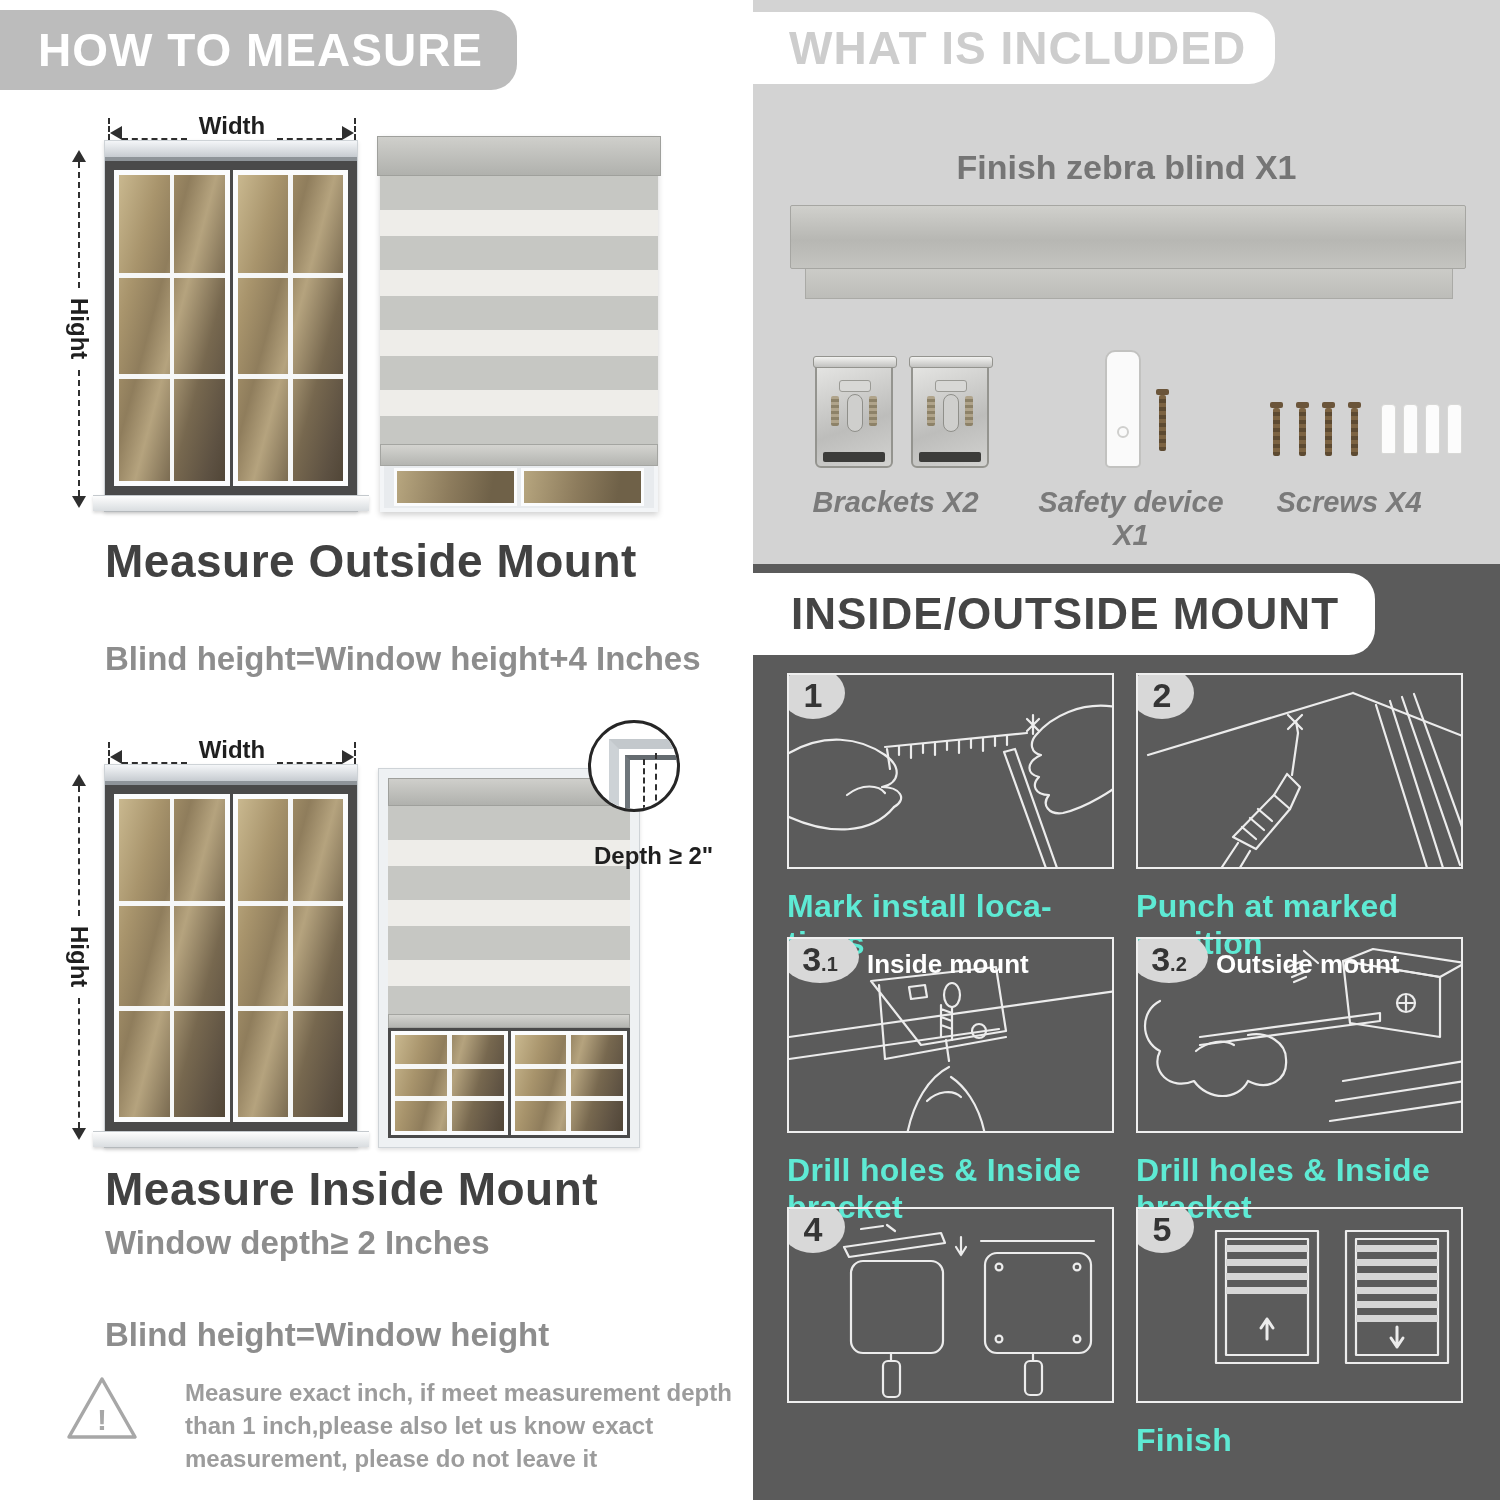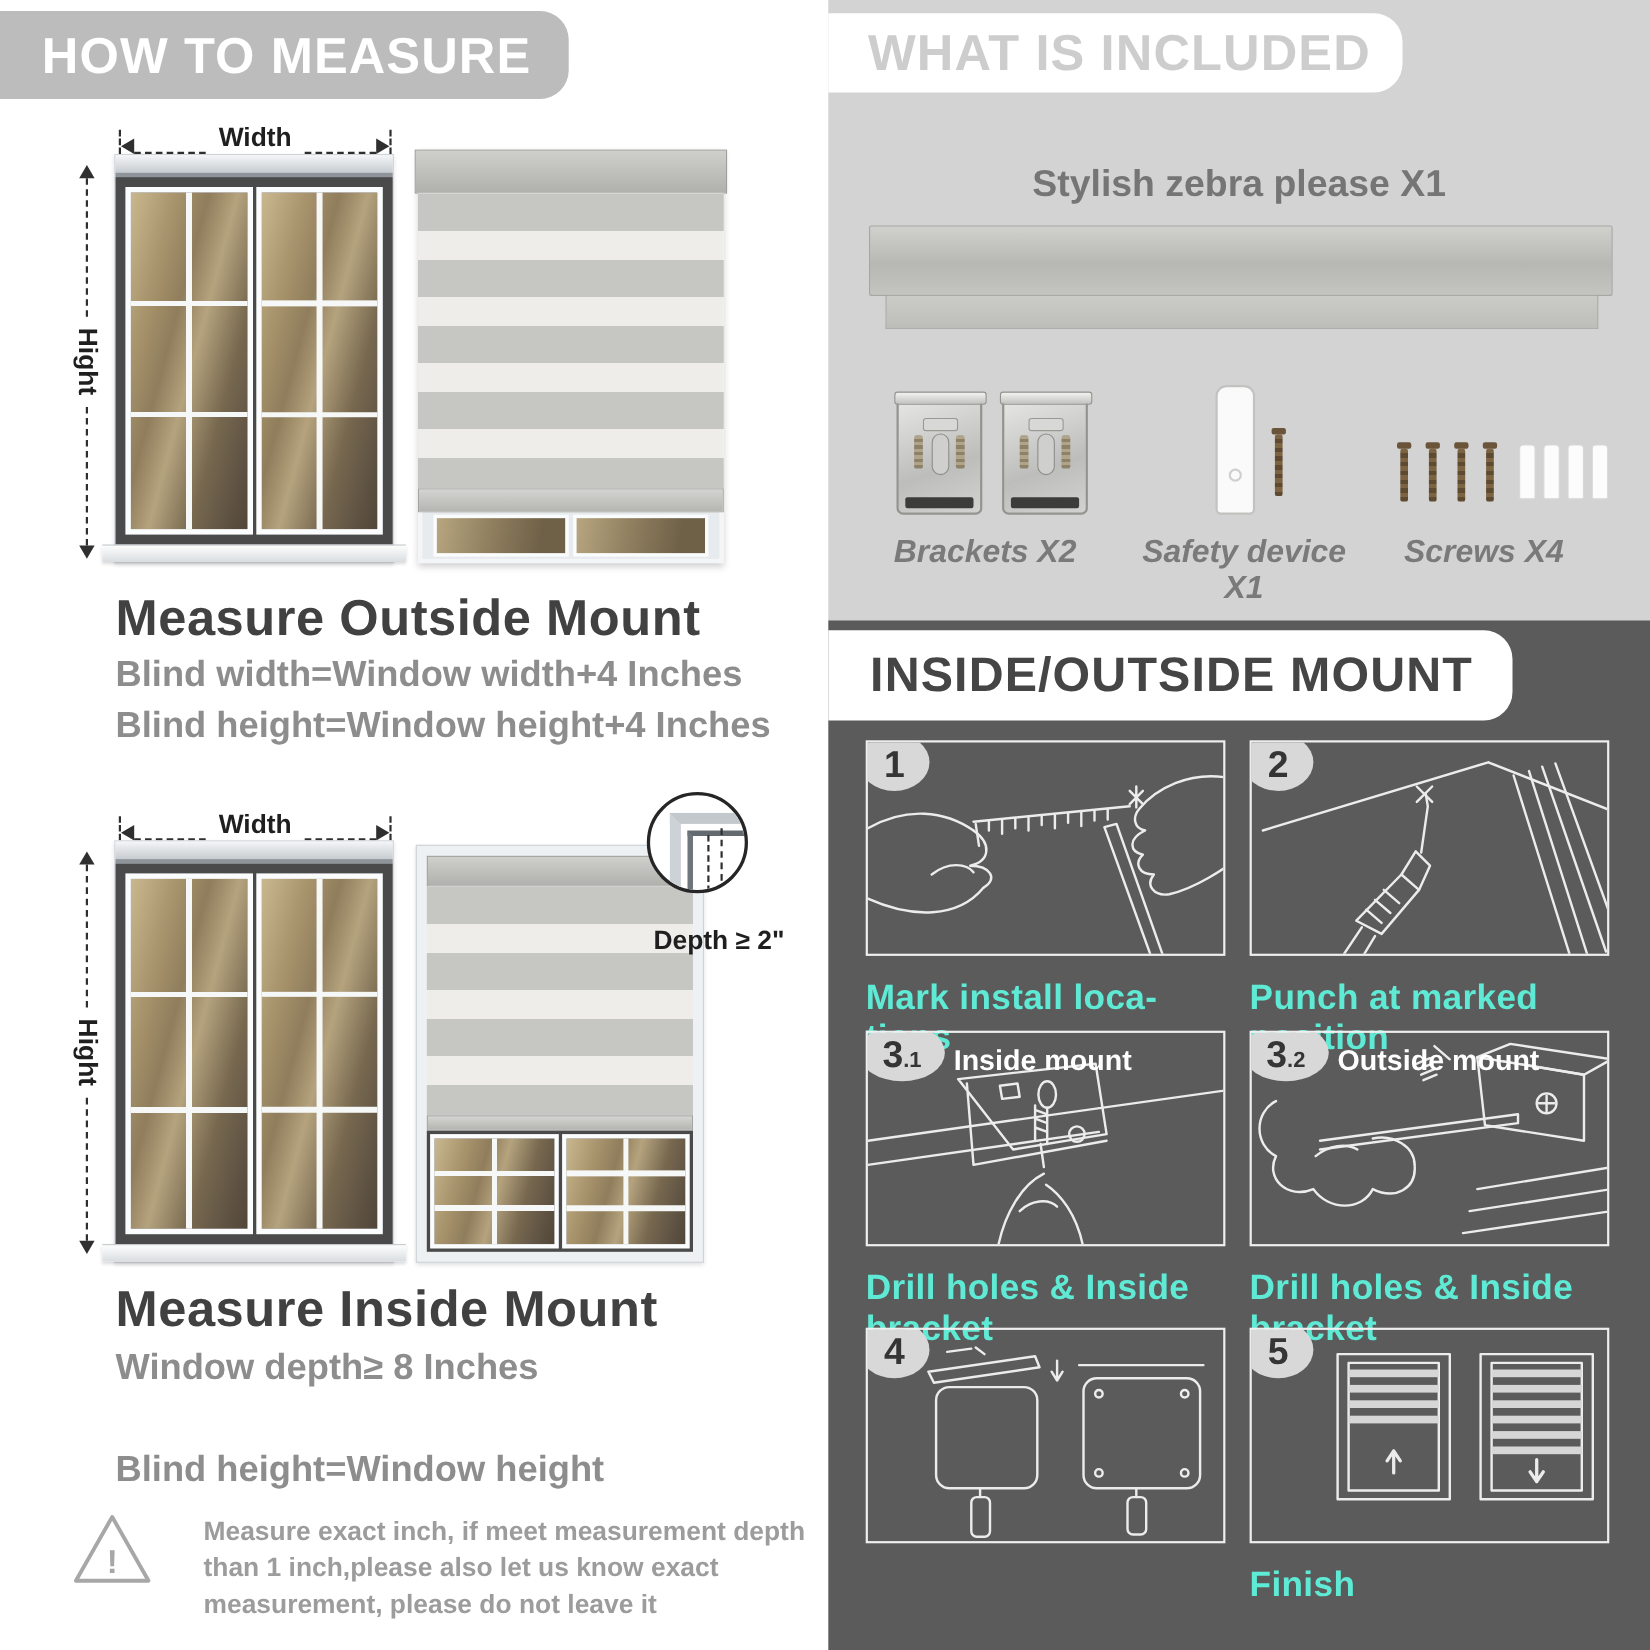--- a/index.html
+++ b/index.html
@@ -148,21 +148,20 @@
     <div class="rail-top" style="height:40px; margin:0 -3px;"></div>
     <div class="stripes" style="height:268px;"></div>
     <div class="rail-bot" style="height:22px;"></div>
     <div class="under-window">
       <div class="under-pane"></div>
       <div class="under-pane"></div>
     </div>
   </div>
 
   <div class="abs m-title" style="left:105px; top:534px;">Measure Outside Mount</div>
-  <div class="abs m-line" style="left:105px; top:594px;">Blind width=Window width+4 Inches</div>
   <div class="abs m-line" style="left:105px; top:640px;">Blind height=Window height+4 Inches</div>
 
   <div class="abs harrow" style="left:108px; top:738px; width:248px;">
     <span class="endtick"></span>
     <span class="tri-l"></span>
     <span class="dash"></span>
     <span class="lbl">Width</span>
     <span class="dash"></span>
     <span class="tri-r"></span>
     <span class="endtick"></span>
@@ -197,37 +196,37 @@
 
   <div class="magnifier" style="left:588px; top:720px;">
     <div class="mag-corner-out"></div>
     <div class="mag-corner-in"></div>
     <div class="mag-dash"></div>
     <div class="mag-dash2"></div>
   </div>
   <div class="abs depth-lbl" style="left:594px; top:842px;">Depth ≥ 2"</div>
 
   <div class="abs m-title" style="left:105px; top:1162px;">Measure Inside Mount</div>
-  <div class="abs m-line" style="left:105px; top:1224px;">Window depth≥ 8 Inches</div>
+  <div class="abs m-line" style="left:105px; top:1224px;">Window depth≥ 2 Inches</div>
   <div class="abs m-line" style="left:105px; top:1316px;">Blind height=Window height</div>
 
   <div class="abs" style="left:64px; top:1374px; width:76px; height:70px;">
     <svg width="76" height="70" viewBox="0 0 76 70">
       <path d="M38 5 L71 63 L5 63 Z" fill="none" stroke="#a7a7a7" stroke-width="3.5" stroke-linejoin="round"></path>
       <text x="38" y="56" text-anchor="middle" font-size="30" font-weight="bold" fill="#a7a7a7" font-family="Liberation Sans, sans-serif">!</text>
     </svg>
   </div>
   <div class="abs note-text" style="left:185px; top:1376px;">Measure exact inch, if meet measurement depth</div>
   <div class="abs note-text" style="left:185px; top:1409px;">than 1 inch,please also let us know exact</div>
   <div class="abs note-text" style="left:185px; top:1442px;">measurement, please do not leave it</div>
 
   <div class="abs panel-light">
     <div class="abs hdr-included">WHAT IS INCLUDED</div>
 
-    <div class="abs blind-title" style="left:0; top:148px; width:747px;">Stylish zebra please X1</div>
+    <div class="abs blind-title" style="left:0; top:148px; width:747px;">Finish zebra blind X1</div>
 
     <div class="abs headrail-main" style="left:37px; top:205px; width:676px; height:64px;"></div>
     <div class="abs headrail-lip" style="left:52px; top:269px; width:648px; height:30px;"></div>
 
     <div class="bracket" style="left:62px; top:360px;">
       <div class="hook"></div>
       <div class="tab"></div>
       <div class="slot"></div>
       <div class="scrw" style="left:14px;"></div>
       <div class="scrw" style="right:14px;"></div>

